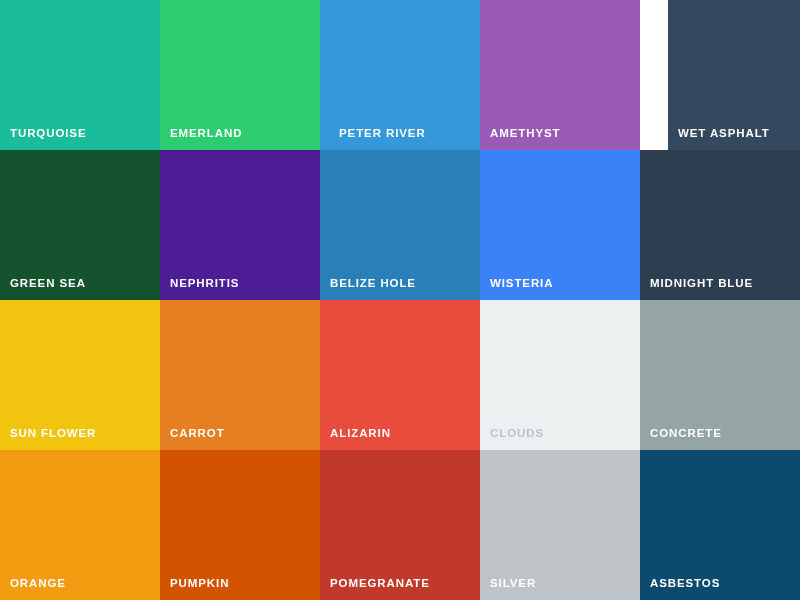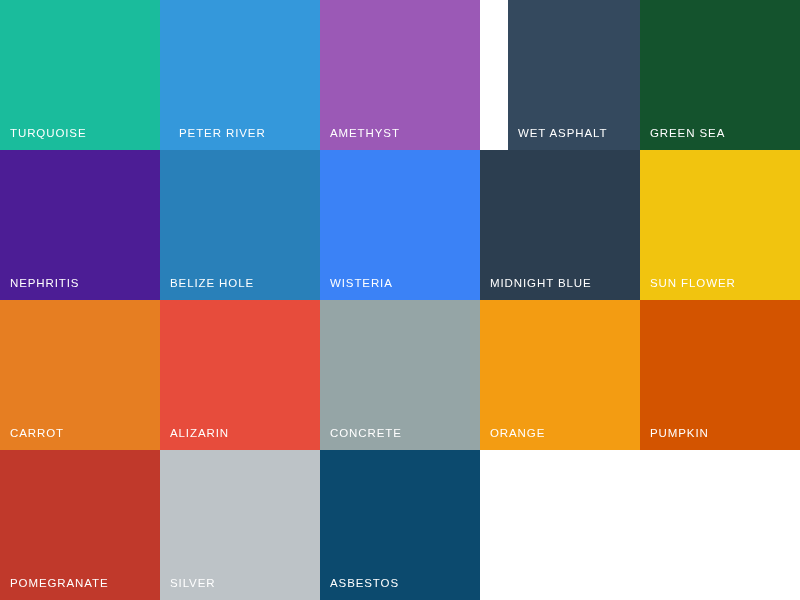--- a/index.html
+++ b/index.html
@@ -29,33 +29,36 @@
     height: 150px;
     overflow: hidden;
   }
 
   .swatch-label {
     position: absolute;
     left: 10px;
     bottom: 11px;
     font-family: "Liberation Sans", sans-serif;
     font-size: 11.5px;
-    font-weight: normal;
+    font-weight: bold;
     letter-spacing: 0.9px;
     line-height: 1;
     white-space: nowrap;
     -webkit-font-smoothing: antialiased;
   }
 </style>
 </head>
 <body>
 
 <div id="palette-grid">
     <div class="swatch" style="background: rgb(26, 188, 156);">
       <span class="swatch-label" style="color: rgb(255, 255, 255);">TURQUOISE</span>
+    </div>
+    <div class="swatch" style="background: rgb(46, 204, 113);">
+      <span class="swatch-label" style="color: rgb(255, 255, 255);">EMERLAND</span>
     </div>
     <div class="swatch" style="background: rgb(52, 152, 219);">
       <span class="swatch-label" style="color: rgb(255, 255, 255); padding-left: 9px;">PETER RIVER</span>
     </div>
     <div class="swatch" style="background: rgb(155, 89, 182);">
       <span class="swatch-label" style="color: rgb(255, 255, 255);">AMETHYST</span>
     </div>
     <div class="swatch" style="background: rgb(52, 73, 94); margin-left: 28px;">
       <span class="swatch-label" style="color: rgb(255, 255, 255);">WET ASPHALT</span>
     </div>
@@ -76,20 +79,23 @@
     </div>
     <div class="swatch" style="background: rgb(241, 196, 15);">
       <span class="swatch-label" style="color: rgb(255, 255, 255);">SUN FLOWER</span>
     </div>
     <div class="swatch" style="background: rgb(230, 126, 34);">
       <span class="swatch-label" style="color: rgb(255, 255, 255);">CARROT</span>
     </div>
     <div class="swatch" style="background: rgb(231, 76, 60);">
       <span class="swatch-label" style="color: rgb(255, 255, 255);">ALIZARIN</span>
     </div>
+    <div class="swatch" style="background: rgb(236, 240, 241);">
+      <span class="swatch-label" style="color: rgb(189, 195, 199);">CLOUDS</span>
+    </div>
     <div class="swatch" style="background: rgb(149, 165, 166);">
       <span class="swatch-label" style="color: rgb(255, 255, 255);">CONCRETE</span>
     </div>
     <div class="swatch" style="background: rgb(243, 156, 18);">
       <span class="swatch-label" style="color: rgb(255, 255, 255);">ORANGE</span>
     </div>
     <div class="swatch" style="background: rgb(211, 84, 0);">
       <span class="swatch-label" style="color: rgb(255, 255, 255);">PUMPKIN</span>
     </div>
     <div class="swatch" style="background: rgb(192, 57, 43);">

